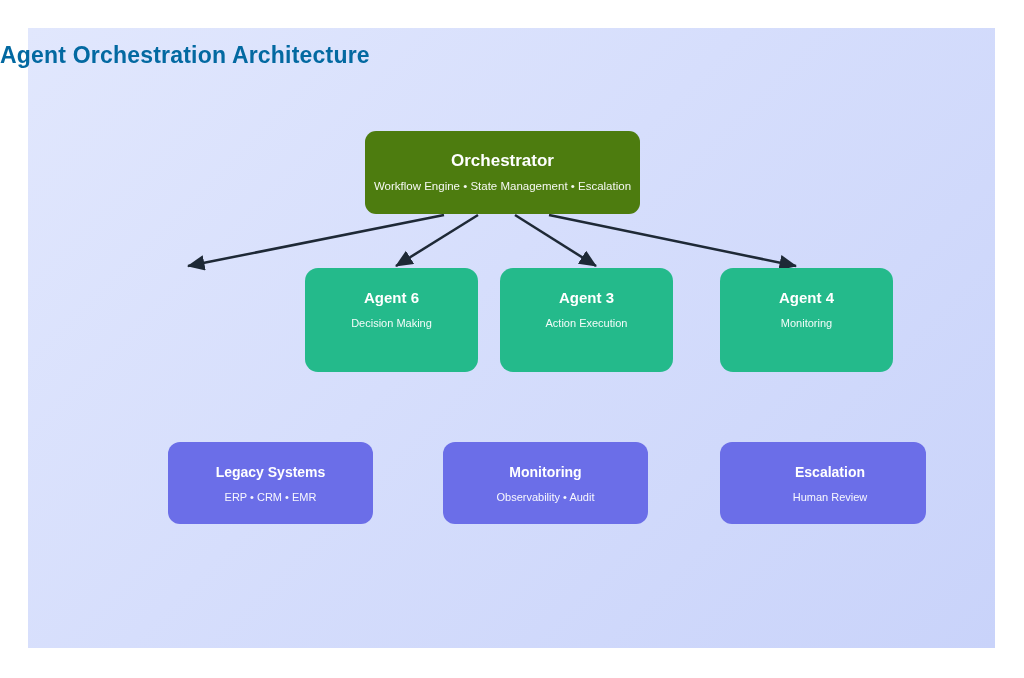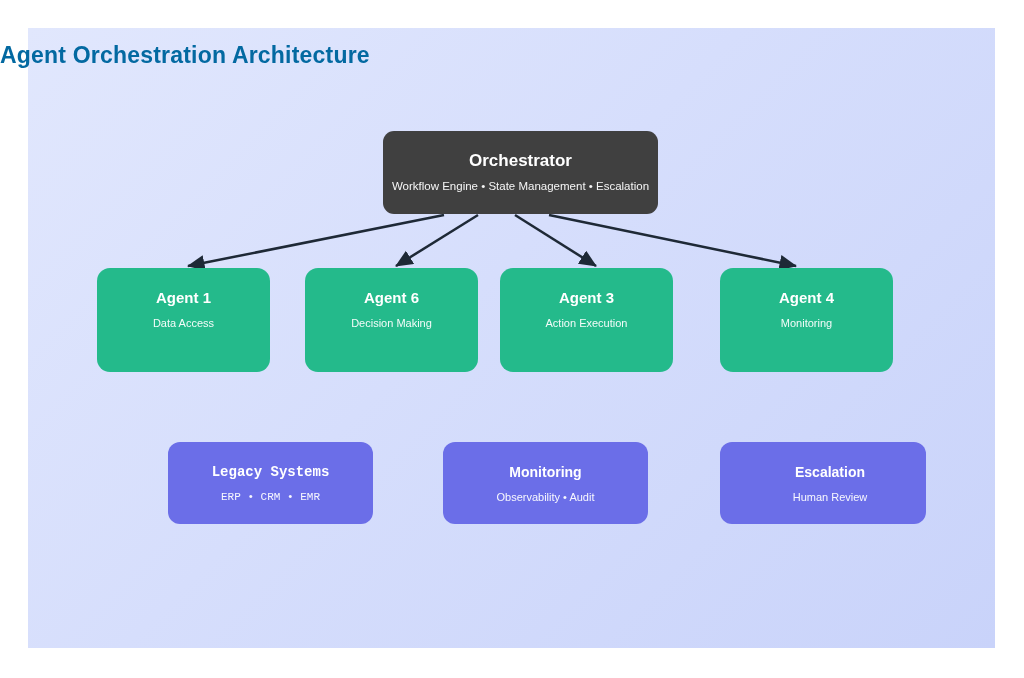--- a/index.html
+++ b/index.html
@@ -35,23 +35,23 @@
     font-weight: bold;
     margin-top: 20px;
     line-height: 20px;
   }
   .node .node-sub {
     margin-top: 9px;
     line-height: 13px;
     color: rgba(255,255,255,0.95);
   }
   .node-orchestrator {
-    left: 383px; top: 131px;
+    left: 365px; top: 131px;
     width: 275px; height: 83px;
-    background: #404040;
+    background: #4d7c0f;
   }
   .node-orchestrator .node-title { font-size: 17px; }
   .node-orchestrator .node-sub { font-size: 11.5px; text-align: center; }
   .node-agent {
     top: 268px;
     width: 173px; height: 104px;
     background: #24ba8b;
     border-radius: 13px;
   }
   .node-agent .node-title { font-size: 15px; }
@@ -61,21 +61,21 @@
   .agent-2 { left: 500px; }
   .agent-3 { left: 720px; }
   .node-system {
     top: 442px;
     width: 205px; height: 82px;
     background: #6b6ee8;
     border-radius: 12px;
   }
   .node-system .node-title { font-size: 14px; }
   .node-system .node-sub { font-size: 11px; }
-  .system-0 { left: 168px; font-family: Liberation Mono, monospace; }
+  .system-0 { left: 168px; }
   .system-1 { left: 443px; }
   .system-2 { left: 720px; width: 206px; padding-left: 14px; }
   svg.edges {
     position: absolute;
     left: 0; top: 0;
     width: 1024px; height: 678px;
     pointer-events: none;
   }
 </style>
 </head>
@@ -98,24 +98,20 @@
       <line x1="515" y1="215" x2="596" y2="266" marker-end="url(#ah)"></line>
       <line x1="549" y1="215" x2="796" y2="266" marker-end="url(#ah)"></line>
     </g>
   </svg>
 
   <div class="node node-orchestrator">
     <div class="node-title">Orchestrator</div>
     <div class="node-sub">Workflow Engine • State Management • Escalation</div>
   </div>
 
-  <div class="node node-agent agent-0">
-    <div class="node-title">Agent 1</div>
-    <div class="node-sub">Data Access</div>
-  </div>
 
   <div class="node node-agent agent-1">
     <div class="node-title">Agent 6</div>
     <div class="node-sub">Decision Making</div>
   </div>
 
   <div class="node node-agent agent-2">
     <div class="node-title">Agent 3</div>
     <div class="node-sub">Action Execution</div>
   </div>

